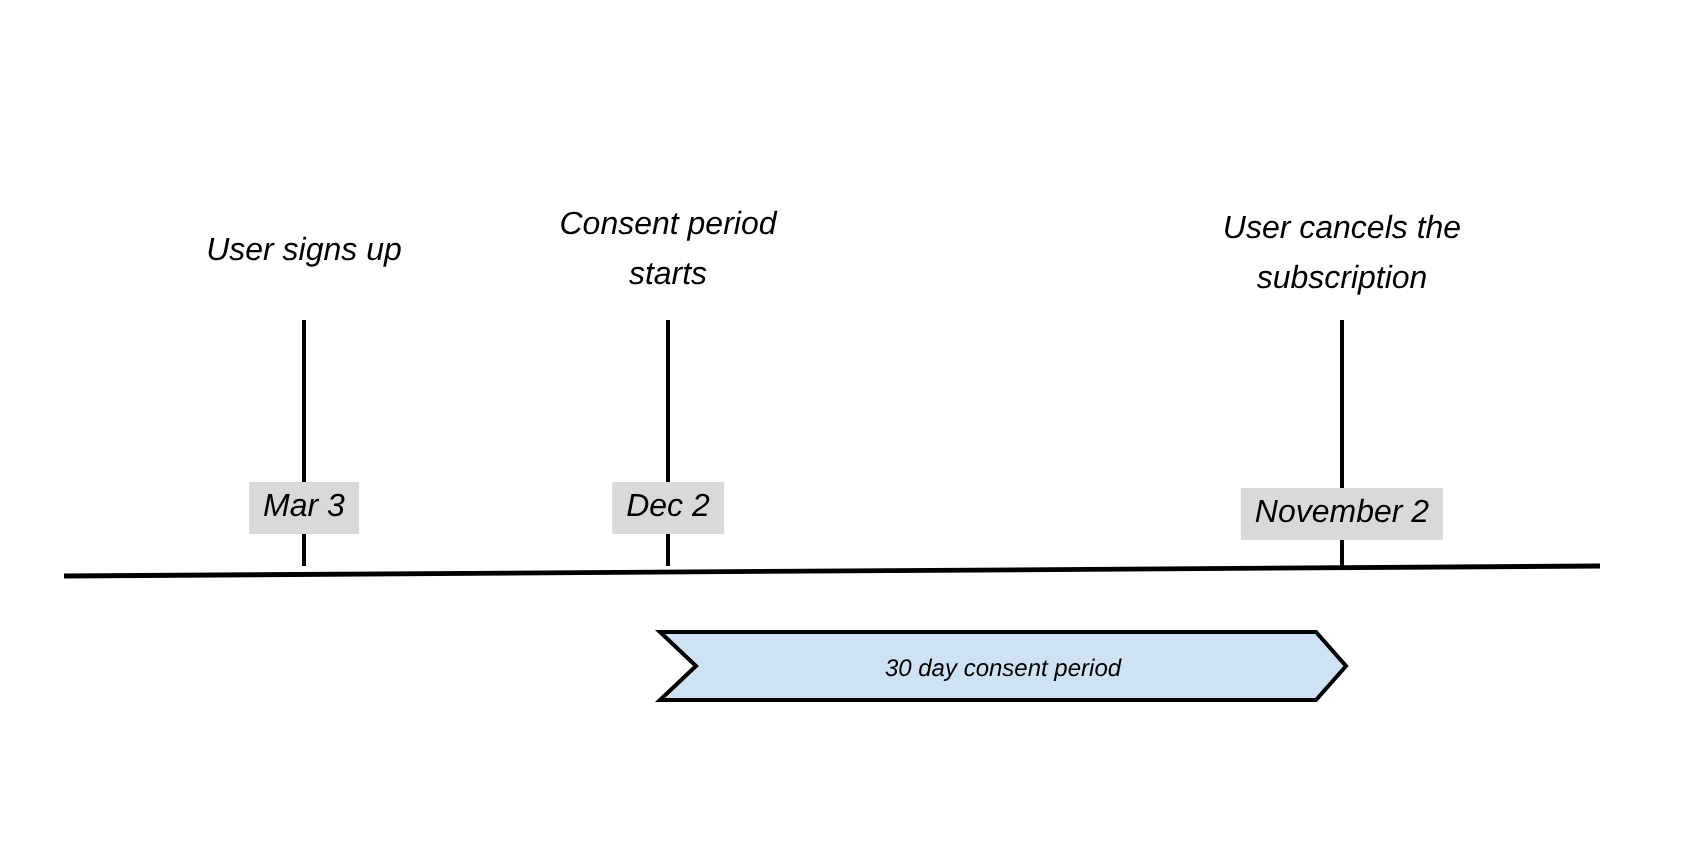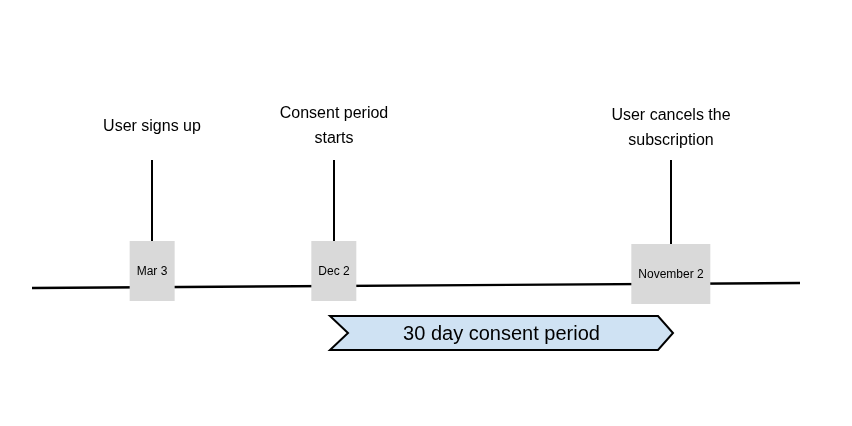--- a/index.html
+++ b/index.html
@@ -4,20 +4,21 @@
 <style>
   html, body { margin: 0; padding: 0; }
   .canvas {
     position: relative;
     width: 852px;
     height: 426px;
     background: var(--bg, #ffffff);
     font-family: "Liberation Sans", sans-serif;
     color: var(--text, #000000);
     overflow: hidden;
+    font-style: italic;
   }
   .diagram-svg {
     position: absolute;
     left: 0; top: 0;
     width: 852px; height: 426px;
   }
   .banner-poly {
     fill: var(--banner-fill, #cfe2f3);
     stroke: var(--banner-border, #000000);
     stroke-width: 2;
@@ -42,35 +43,35 @@
     top: 160px;
     width: 2px;
     height: 123px;
     background: var(--line, #000000);
   }
   .date-label {
     position: absolute;
     top: 241px;
     transform: translateX(-50%);
     background: var(--date-bg, #d9d9d9);
-    font-size: 12px;
+    font-size: 16px;
     line-height: 20px;
-    padding: 20px 7px;
+    padding: 3px 7px;
     white-space: nowrap;
   }
   .banner-label {
     position: absolute;
     left: 330px;
     top: 317px;
     width: 343px;
     height: 33px;
     display: flex;
     align-items: center;
     justify-content: center;
-    font-size: 20px;
+    font-size: 12px;
   }
 </style>
 </head>
 <body>
 
 <div class="canvas">
 
   <svg class="diagram-svg" viewBox="0 0 852 426" xmlns="http://www.w3.org/2000/svg" aria-hidden="true">
     <line class="axis-line" x1="32" y1="288" x2="800" y2="283"></line>
     <polygon class="banner-poly" points="330,316 658,316 673,333 658,350 330,350 348,333"></polygon>

